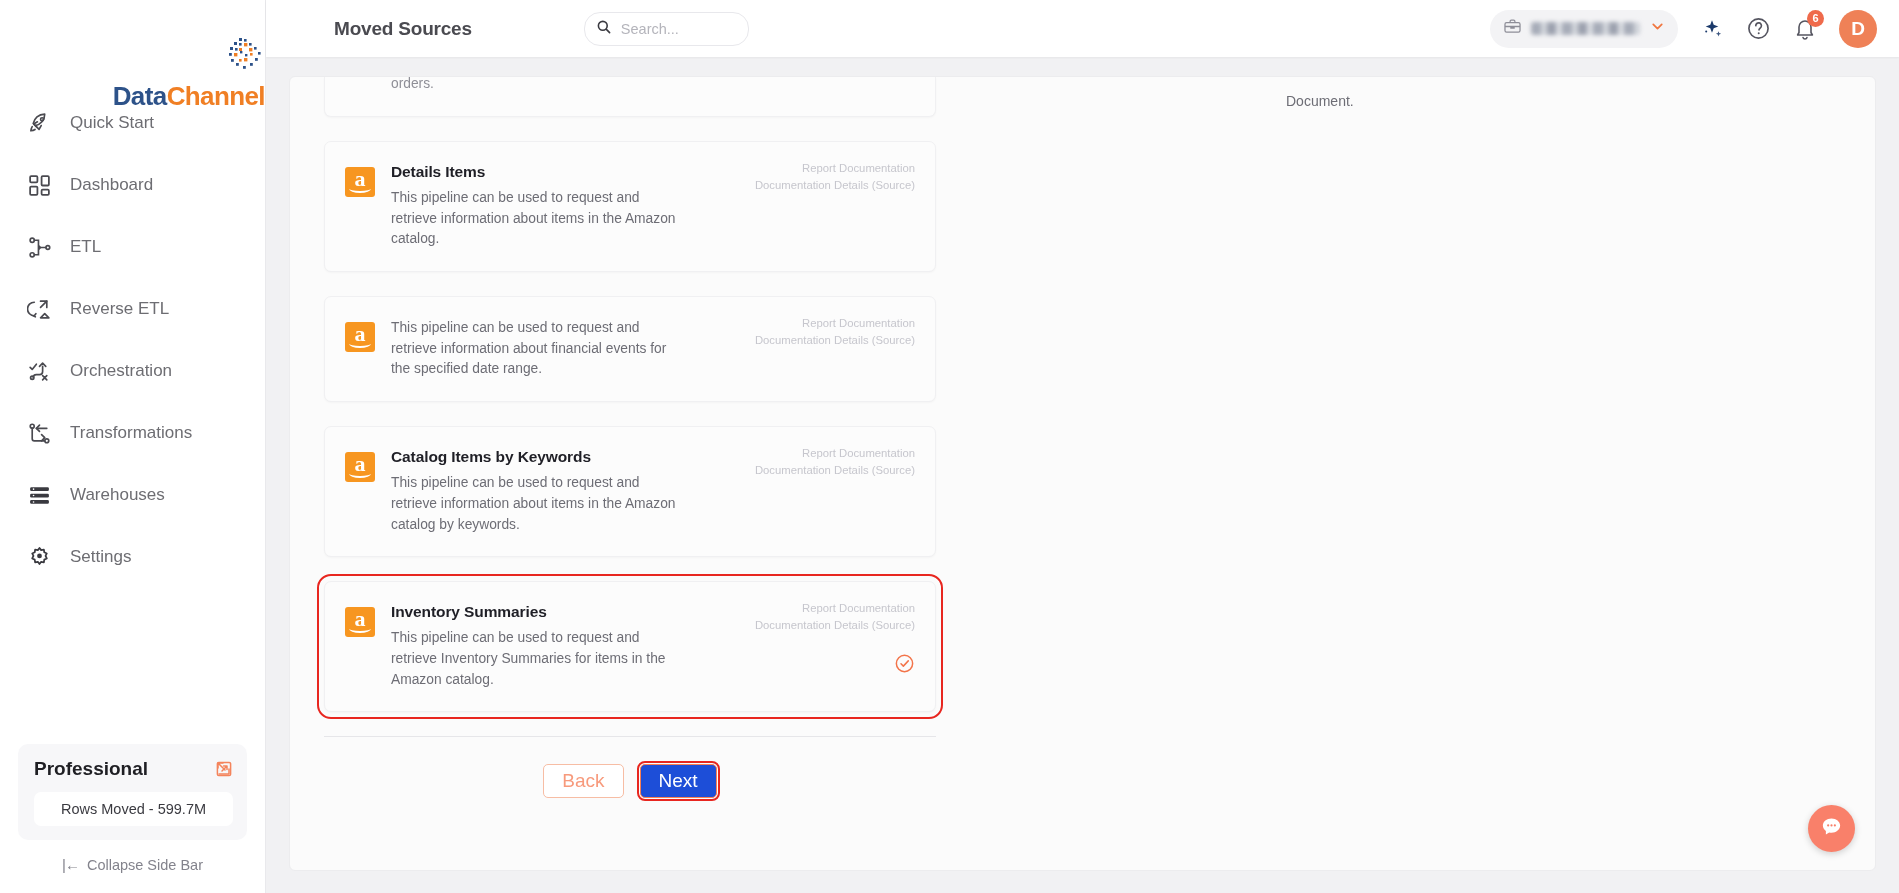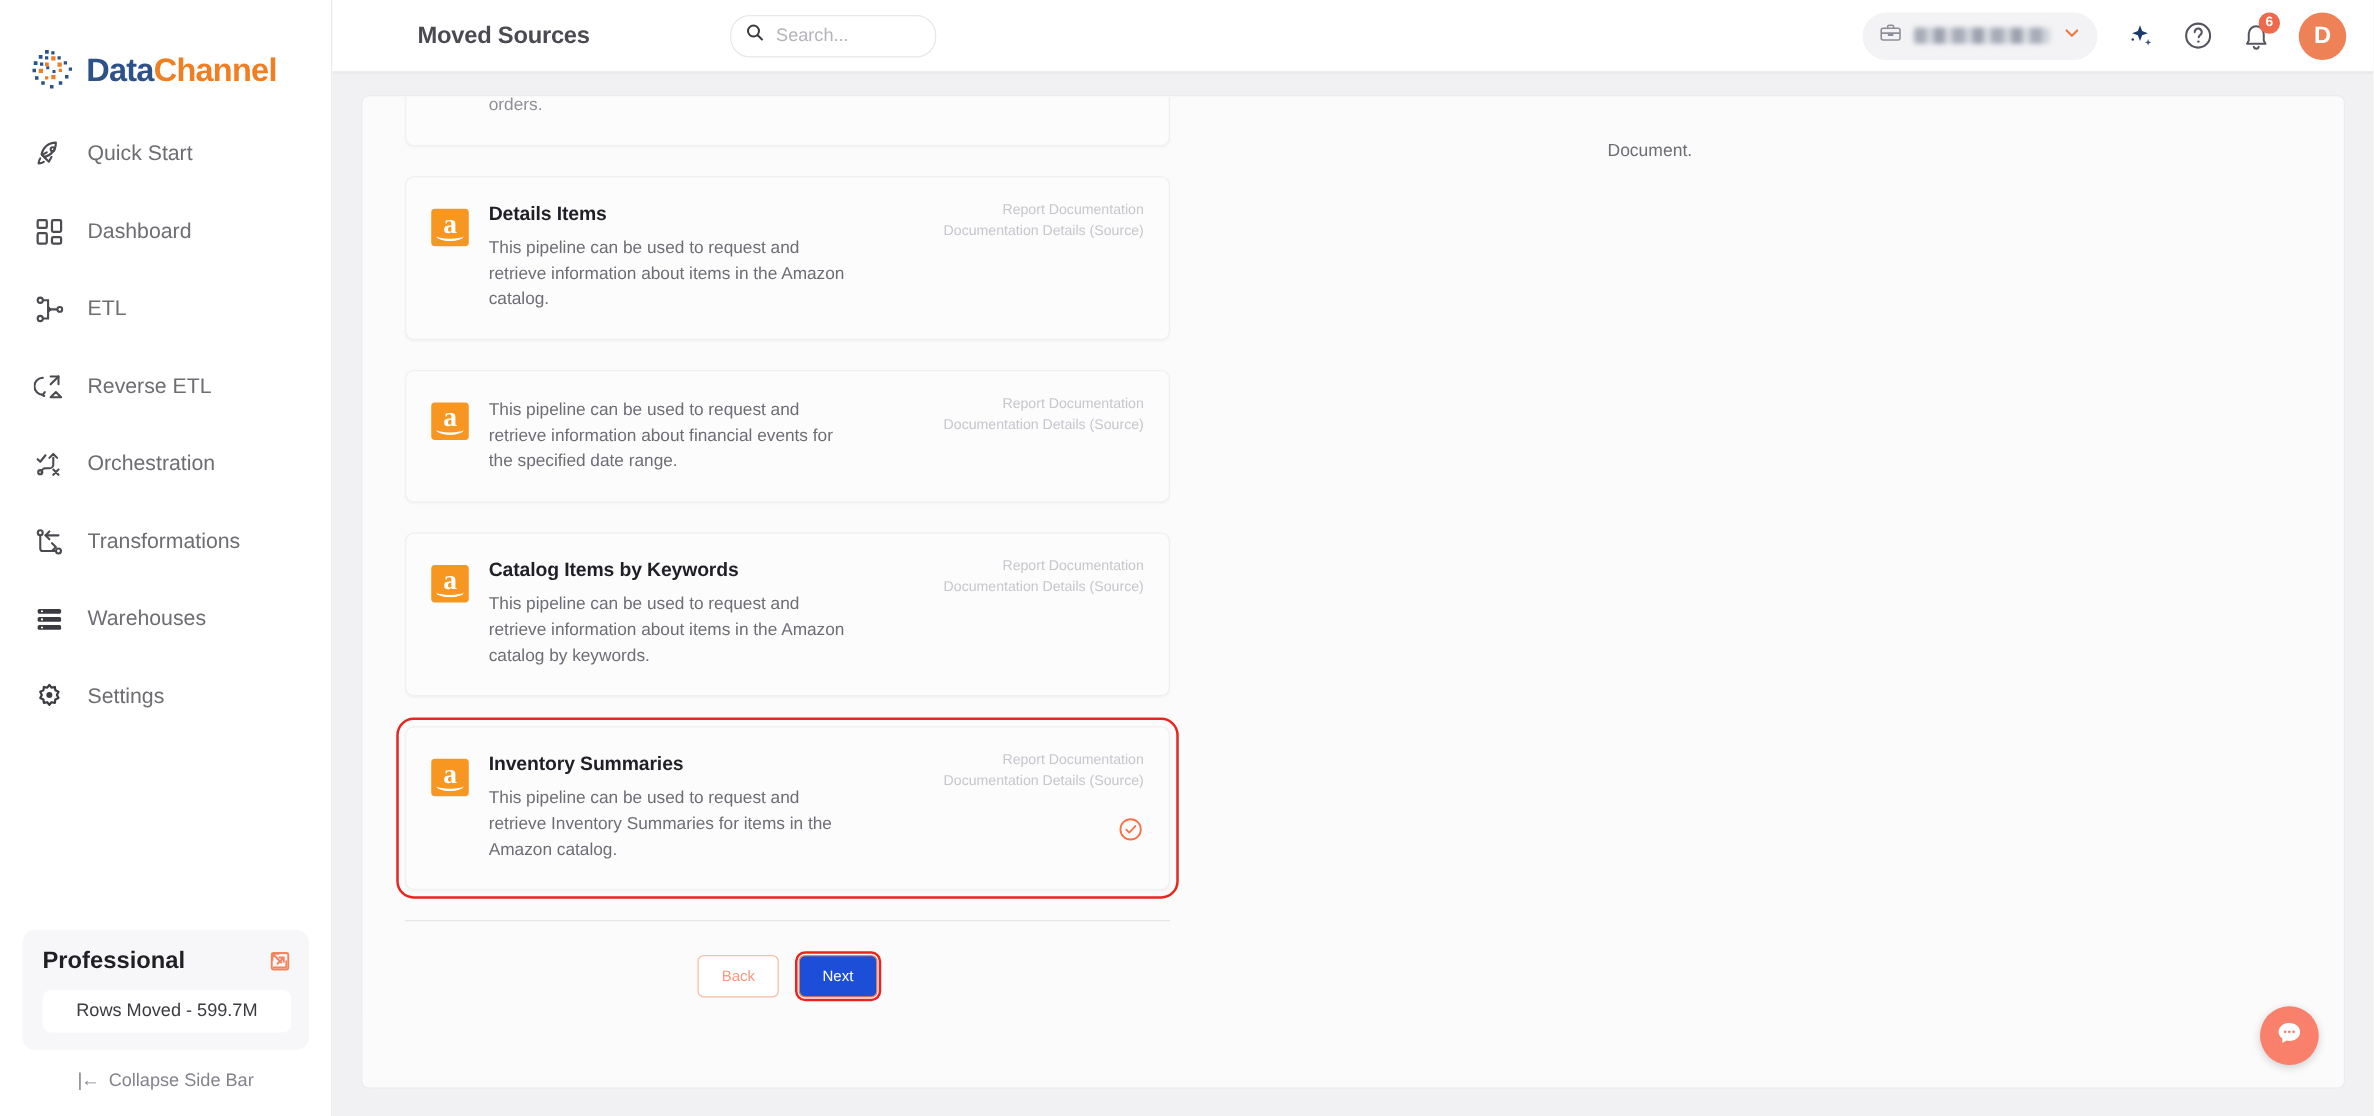--- a/index.html
+++ b/index.html
@@ -14,22 +14,22 @@
   
   .sidebar {
     width: 266px; height: 893px;
     background: #ffffff;
     border-right: 1px solid #e9e9ec;
     display: flex; flex-direction: column;
     position: relative;
     flex: 0 0 266px;
   }
   .logo-wrap {
-    display: flex; align-items: center; gap: 7px;
-    padding: 34px 0 0 22px; height: 78px;
+    display: flex; align-items: flex-end; gap: 7px;
+    padding: 34px 0 0 22px; height: 78px; flex-direction: column;
   }
   .logo-mark { width: 40px; height: 40px; flex: 0 0 40px; position: relative; }
   .logo-text { font-size: 26px; font-weight: bold; letter-spacing: -0.6px; }
   .logo-text .t1 { color: #2d5289; }
   .logo-text .t2 { color: #f07f24; }
 
   .nav { margin-top: 14px; display: flex; flex-direction: column; }
   .nav-item {
     display: flex; align-items: center; gap: 18px;
     height: 62px; padding-left: 26px;
@@ -140,29 +140,29 @@
   .pipe-right {
     position:absolute; right:20px; top:19px; text-align:right;
     display:flex; flex-direction:column; align-items:flex-end; gap:2px;
   }
   .doc-line { font-size:11.3px; color:#c6c6cd; line-height:1.35; }
   .check-circle { margin-top:17px; width:21px; height:21px;}
 
   .divider { width:612px; height:1px; background:#e6e6e9; margin: 6px 0 0 0; }
   .btn-row { width:612px; display:flex; justify-content:center; gap:16px; margin-top:27px; }
   .btn {
-    min-width:62px; height:34px; border-radius:5px; font-size:12px;
+    min-width:62px; height:34px; border-radius:5px; font-size:19px;
     display:flex; align-items:center; justify-content:center; cursor:pointer;
     font-family:"Liberation Sans", sans-serif; padding:4px 18px;
   }
   .btn-back { background:#fff; border:1px solid #f7bda4; color:#f79a7c; }
   .btn-next { background:#1d4ed8; border:1px solid #f97f52; color:#fff; outline:2px solid #e8261f; outline-offset:1px;}
 
   .detail-col { flex:1 1 auto; padding: 16px 0 0 78px; min-width:0;}
-  .detail-text { font-size:14px; color:#6d6d75;margin-top:19px; }
+  .detail-text { font-size:14px; color:#6d6d75; }
 
   .chat-fab {
     position:absolute; right: 20px; bottom: 18px;
     width:47px; height:47px; border-radius:50%; background:#f9806a;
     display:flex; align-items:center; justify-content:center; cursor:pointer;
     box-shadow:0 2px 7px rgba(0,0,0,0.18);
   }
 </style>
 </head>
 <body>

